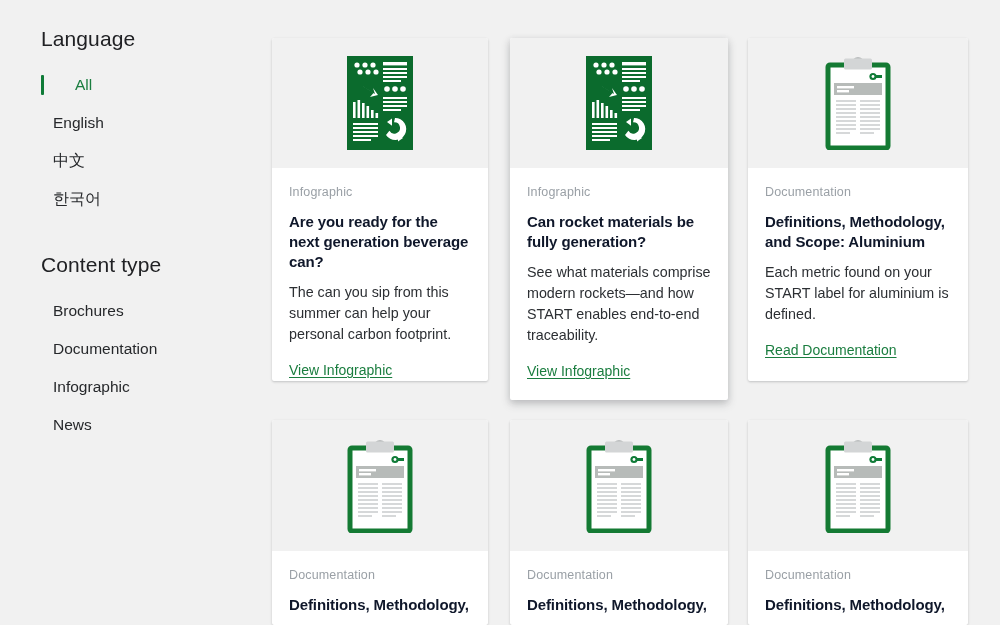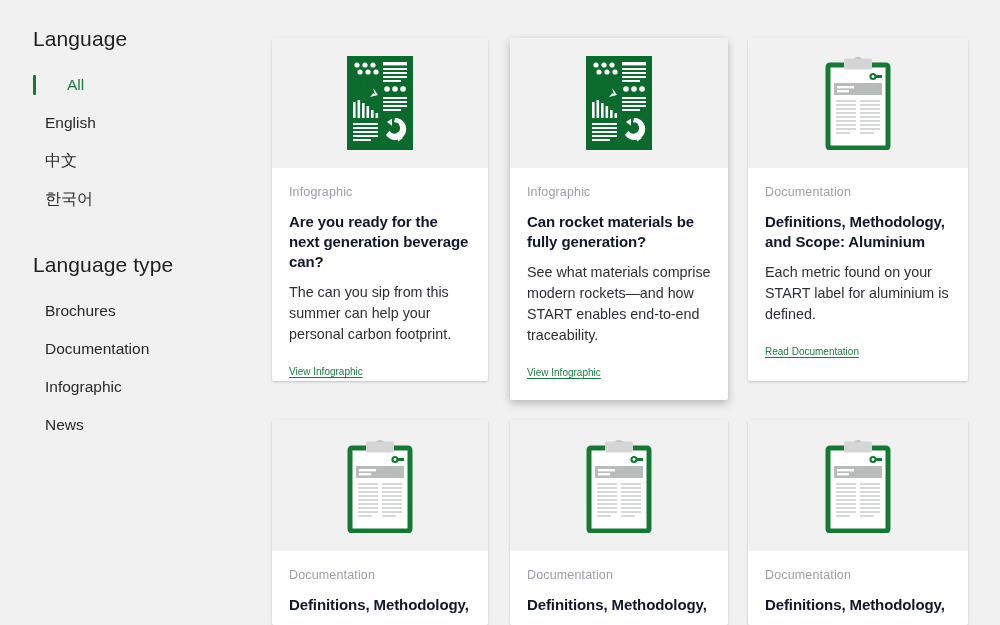--- a/index.html
+++ b/index.html
@@ -13,21 +13,21 @@
   }
   #page {
     position: relative;
     width: 1000px; height: 625px;
     background: #f1f1f1;
   }
 
   
   #sidebar {
     position: absolute;
-    left: 0; top: 0;
+    left: 8px; top: 0;
     width: 268px; height: 444px;
     background: #f1f1f1;
     padding: 26px 0 0 33px;
   }
   .facet { margin-bottom: 6px; }
   .facet-title {
     font-size: 21px;
     color: #202124;
     font-weight: 400;
     letter-spacing: .1px;
@@ -110,21 +110,21 @@
     margin: 0 0 10px 0;
     letter-spacing: -.1px;
   }
   .card-desc {
     font-size: 14.3px;
     color: #2c2f33;
     line-height: 21px;
     margin: 0 0 16px 0;
   }
   .card-link {
-    font-size: 10px;
+    font-size: 14px;
     color: #1a7d3f;
     text-decoration: underline;
     text-underline-offset: 2px;
     display: inline-block;
     cursor: pointer;
   }
 
   
   .icon-wrap { width: 66px; height: 94px; display:block; }
   svg.icon { display: block; }
@@ -152,21 +152,21 @@
           <span class="facet-label">中文</span>
         </li>
         <li class="facet-item cjk">
           <span class="bar"></span>
           <span class="facet-label">한국어</span>
         </li>
       </ul>
     </section>
 
     <section class="facet">
-      <h2 class="facet-title">Language type</h2>
+      <h2 class="facet-title">Content type</h2>
       <ul class="facet-list">
         <li class="facet-item">
           <span class="bar"></span>
           <span class="facet-label">Brochures</span>
         </li>
         <li class="facet-item">
           <span class="bar"></span>
           <span class="facet-label">Documentation</span>
         </li>
         <li class="facet-item">

